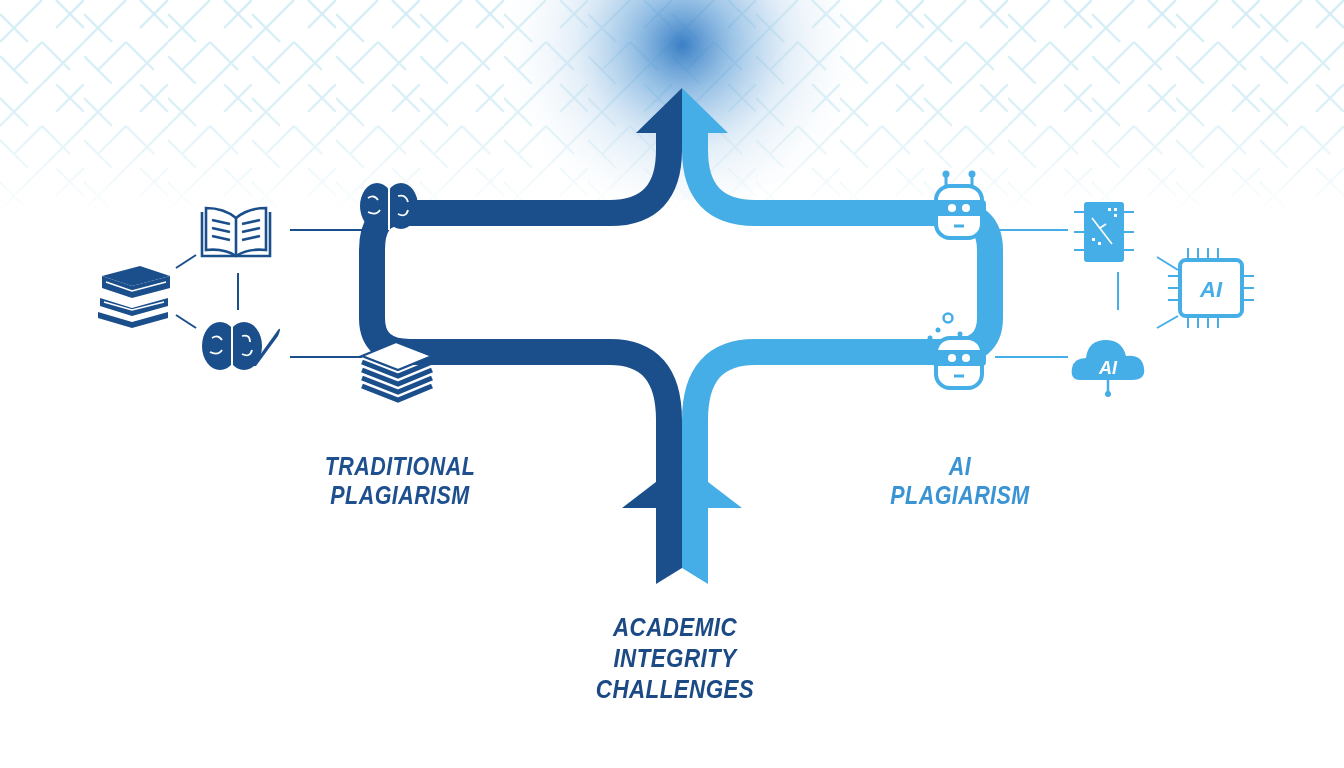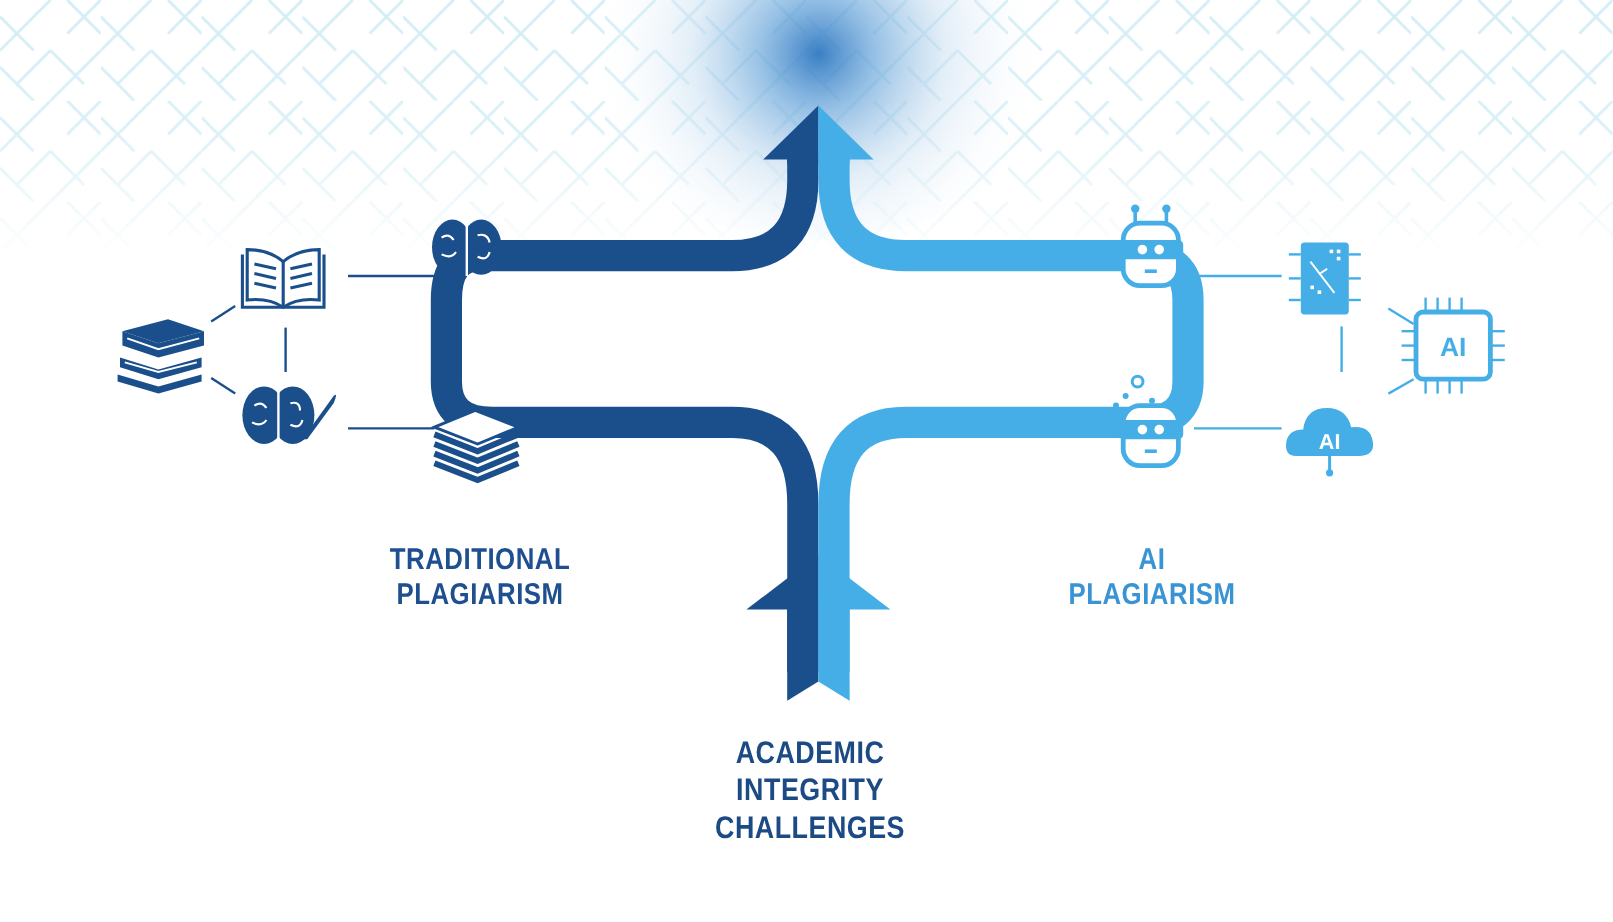--- a/index.html
+++ b/index.html
@@ -1,17 +1,17 @@
 <!DOCTYPE html>
 <html><head>
 <meta charset="utf-8">
 <style>
   html, body { margin:0; padding:0; }
   body { width:1344px; height:768px; overflow:hidden; background:#ffffff; position:relative; font-family:"Liberation Sans", sans-serif; }
-  #stage { position:absolute; left:0; top:0; width:1344px; height:632px; }
+  #stage { position:absolute; left:0; top:0; width:1344px; height:632px;font-style:italic; }
   .label { position:absolute; text-align:center; font-family:"Liberation Sans", sans-serif; font-weight:bold; letter-spacing:0.5px; line-height:1.15; text-transform:uppercase; }
   .label span { display:block; }
   #lbl-traditional { left:290px; top:452px; width:220px; font-size:25px; color:#1e4f8f; transform:scaleX(0.86); }
   #lbl-ai { left:850px; top:452px; width:220px; font-size:25px; color:#3a94d4; transform:scaleX(0.86); }
   #lbl-center { left:560px; top:612px; width:230px; font-size:26px; color:#1c4a85; line-height:1.2; transform:scaleX(0.86); }
 </style>
 </head>
 <body>
 
 <div id="stage">

